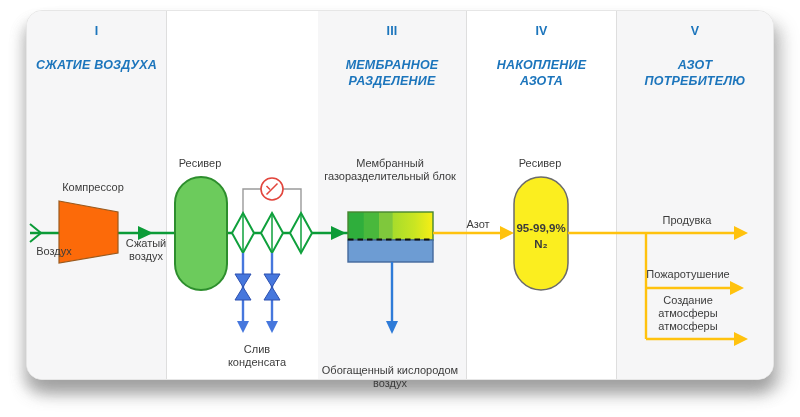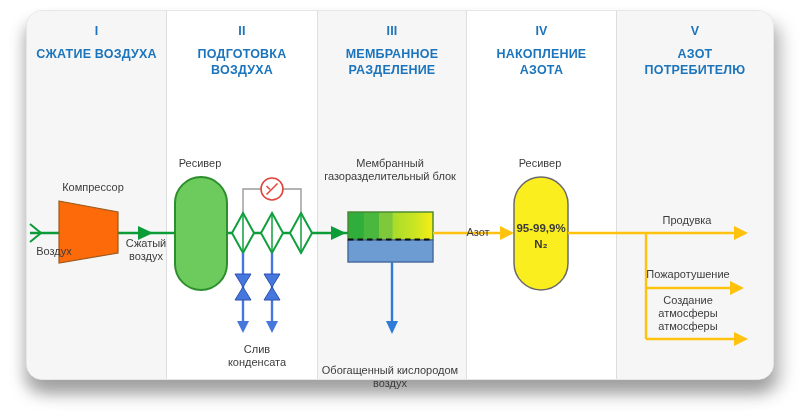--- a/index.html
+++ b/index.html
@@ -8,42 +8,36 @@
   #card{position:absolute;left:26px;top:10px;width:746px;height:368px;background:#ffffff;
         border:1px solid #e6e6e6;border-radius:16px;overflow:hidden;
         box-shadow:0 14px 16px rgba(110,110,110,.45), 10px 12px 16px rgba(130,130,130,.30),
                    -5px 10px 12px rgba(160,160,160,.22);}
   .col{position:absolute;top:0;height:100%;box-sizing:border-box;border-right:1px solid #dedede;}
   .col.tint{background:#f6f6f7;}
   .col.white{background:#ffffff;}
   .col:last-child{border-right:none;}
   .hdr{margin-top:12px;text-align:center;color:#1c75bc;font-weight:bold;
        font-size:12.5px;line-height:16px;letter-spacing:.2px;}
-  .hdr .ttl{max-width:122px;margin:7px auto;}
+  .hdr .ttl{max-width:122px;margin:18px auto;font-style:italic;}
   #overlay{position:absolute;left:0;top:0;width:800px;height:417px;pointer-events:none;}
   .lbl{position:absolute;transform:translateX(-50%);text-align:center;color:#3c3c3c;
        font-size:11px;line-height:13px;white-space:pre-line;}
   .lbl.tank{font-weight:600;font-size:11.5px;line-height:14px;color:#3b3b3b;}
 </style>
 </head>
 <body>
 
 <div id="stage">
 
   <div id="card">
     <div class="col tint" style="left:0;width:140px;">
       <div class="hdr">
         <div>I</div>
         <div class="ttl">СЖАТИЕ ВОЗДУХА</div>
-      </div>
-    </div>
-    <div class="col white" style="left:140px;width:151px;">
-      <div class="hdr">
-        <div>II</div>
-        <div class="ttl">ПОДГОТОВКА ВОЗДУХА</div>
       </div>
     </div>
     <div class="col tint" style="left:291px;width:149px;">
       <div class="hdr">
         <div>III</div>
         <div class="ttl">МЕМБРАННОЕ РАЗДЕЛЕНИЕ</div>
       </div>
     </div>
     <div class="col white" style="left:440px;width:150px;">
       <div class="hdr">
@@ -141,21 +135,21 @@
   <div class="lbl" style="left:54px;top:245px;">Воздух</div>
   <div class="lbl" style="left:93px;top:181px;">Компрессор</div>
   <div class="lbl" style="left:146px;top:237px;width:54px;">Сжатый воздух</div>
 
   <div class="lbl" style="left:200px;top:157px;">Ресивер</div>
   <div class="lbl" style="left:257px;top:343px;width:86px;">Слив конденсата</div>
 
   <div class="lbl" style="left:390px;top:157px;width:132px;">Мембранный газоразделительный блок</div>
   <div class="lbl" style="left:390px;top:364px;width:152px;">Обогащенный кислородом воздух</div>
 
-  <div class="lbl" style="left:478px;top:226px;text-align:right;">Азот</div>
+  <div class="lbl" style="left:478px;top:218px;text-align:right;">Азот</div>
   <div class="lbl" style="left:540px;top:157px;">Ресивер</div>
   <div class="lbl tank" style="left:541px;top:221px;">95-99,9%</div>
   <div class="lbl tank" style="left:541px;top:237px;">N₂</div>
 
   <div class="lbl" style="left:687px;top:214px;">Продувка</div>
   <div class="lbl" style="left:688px;top:268px;">Пожаротушение</div>
   <div class="lbl" style="left:688px;top:294px;width:92px;">Создание атмосферы атмосферы</div>
 
 </div>
 

